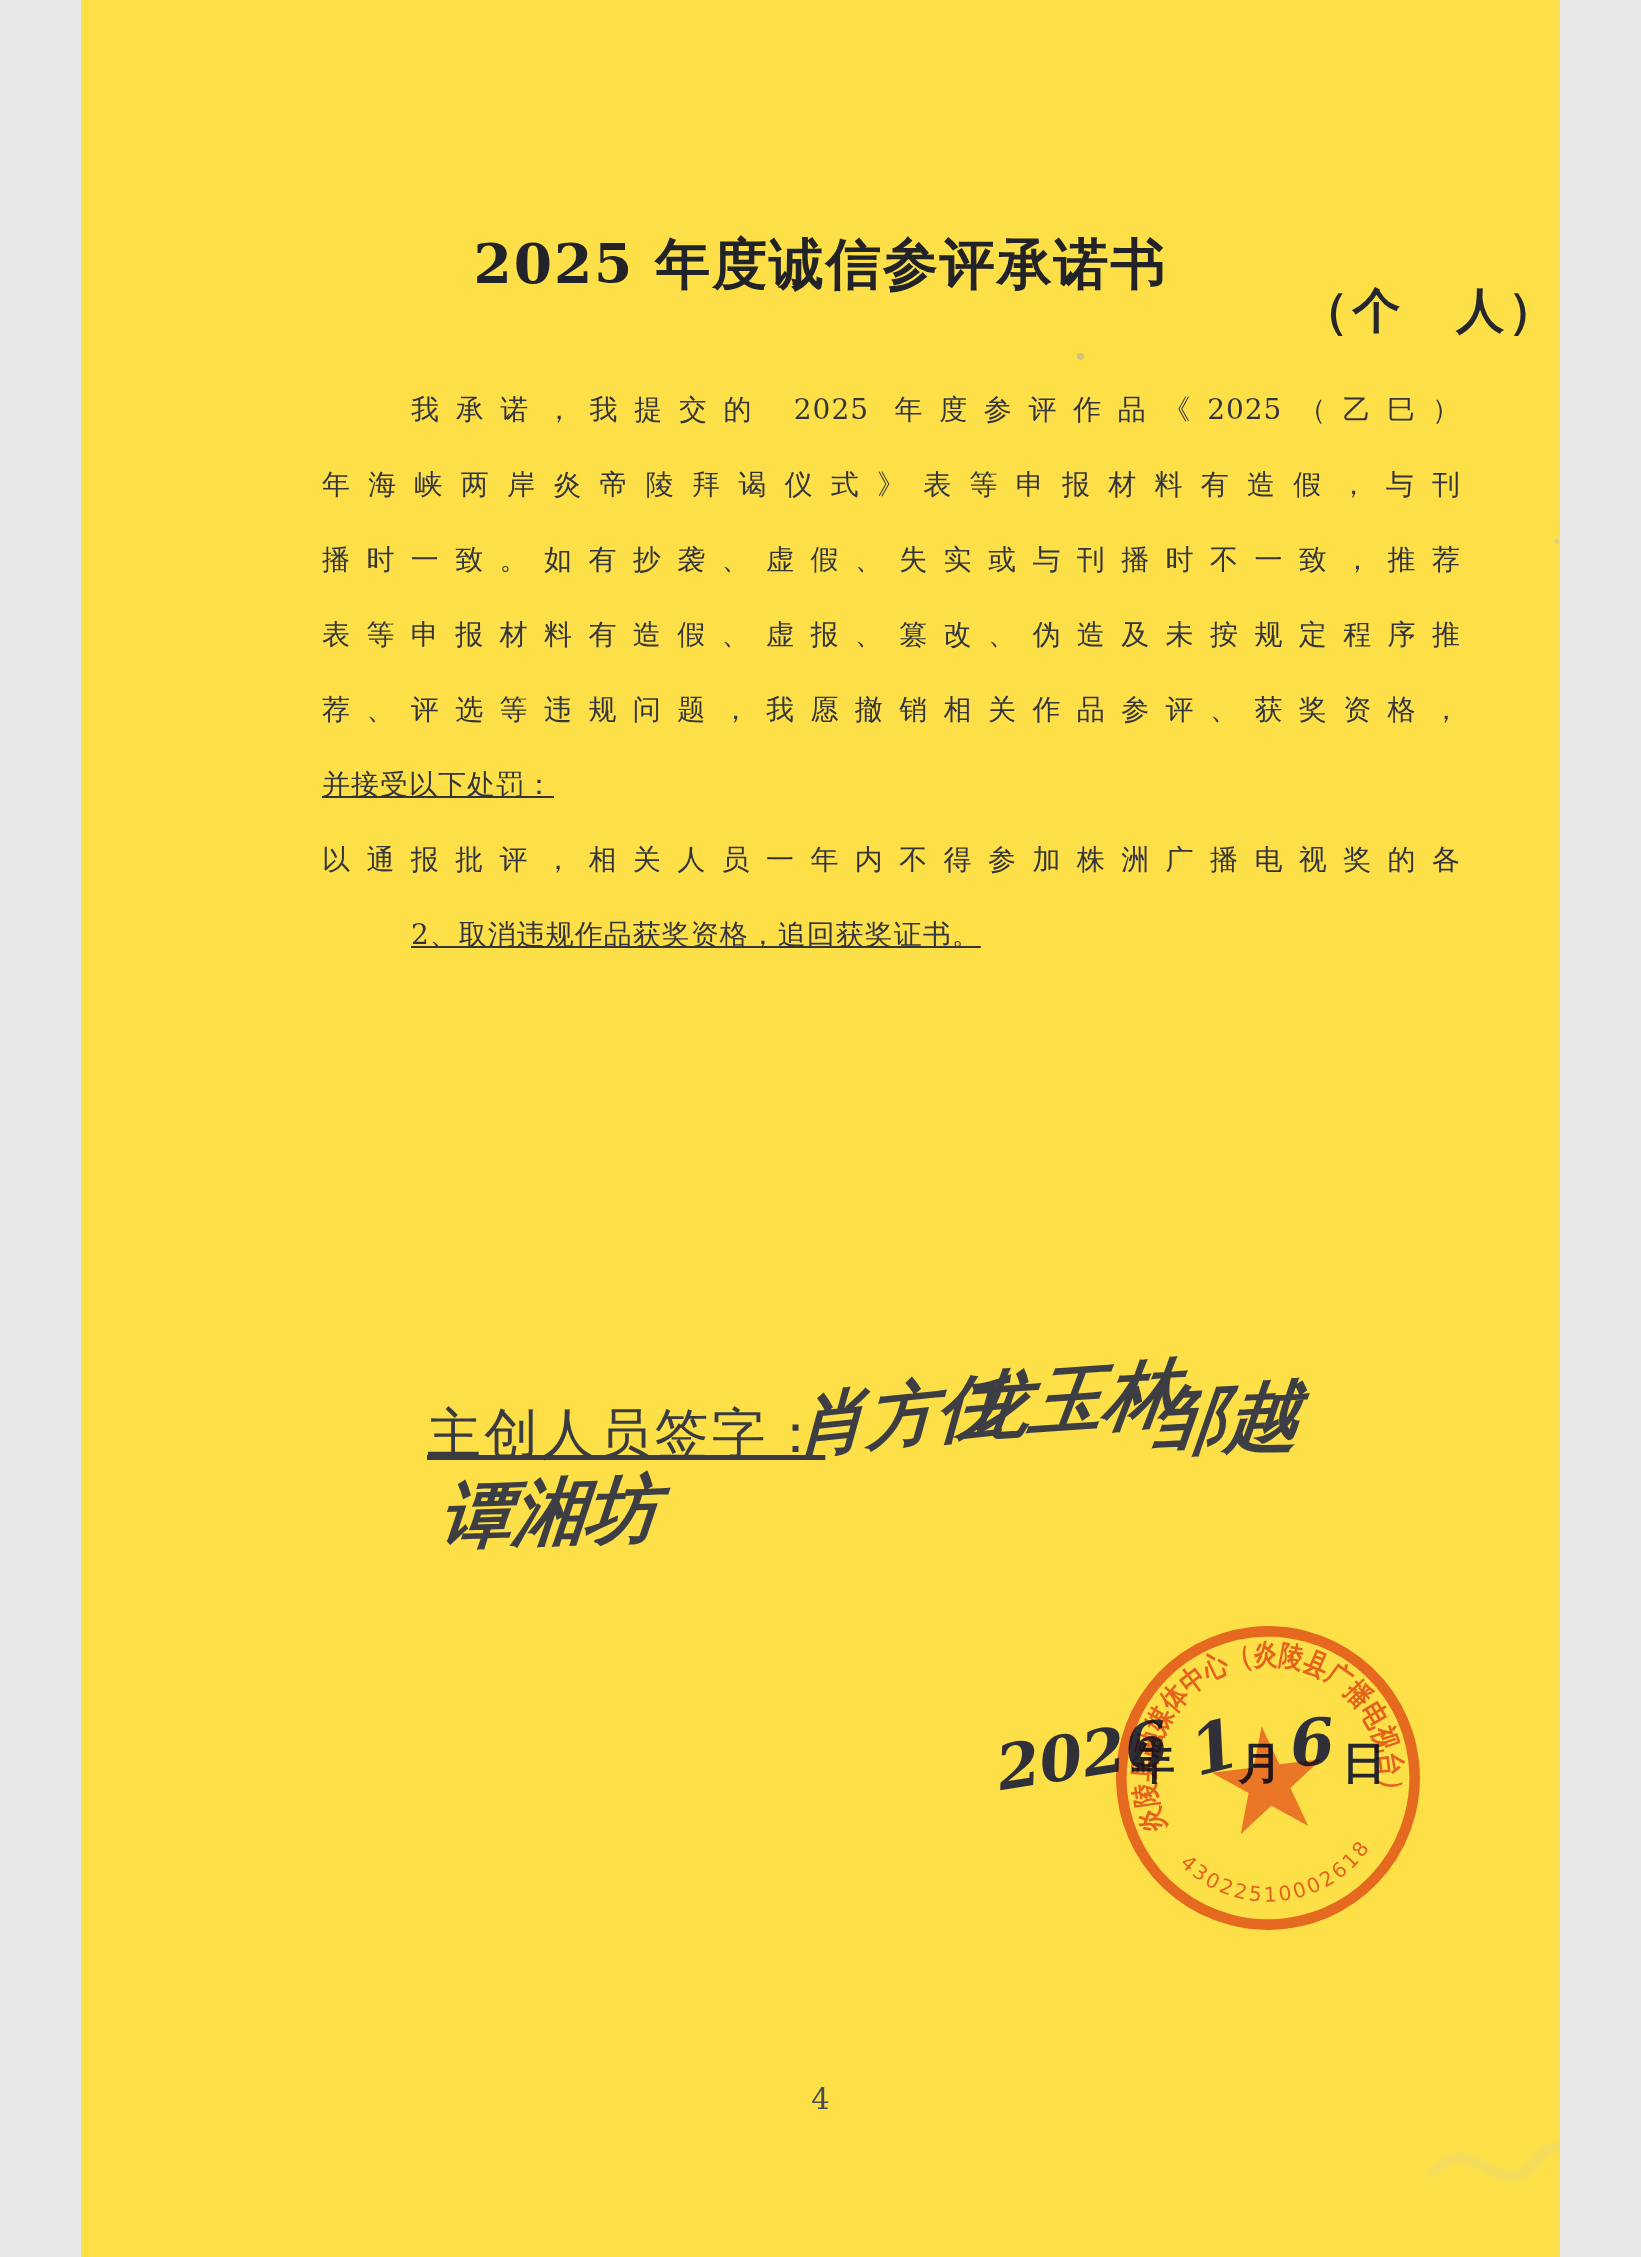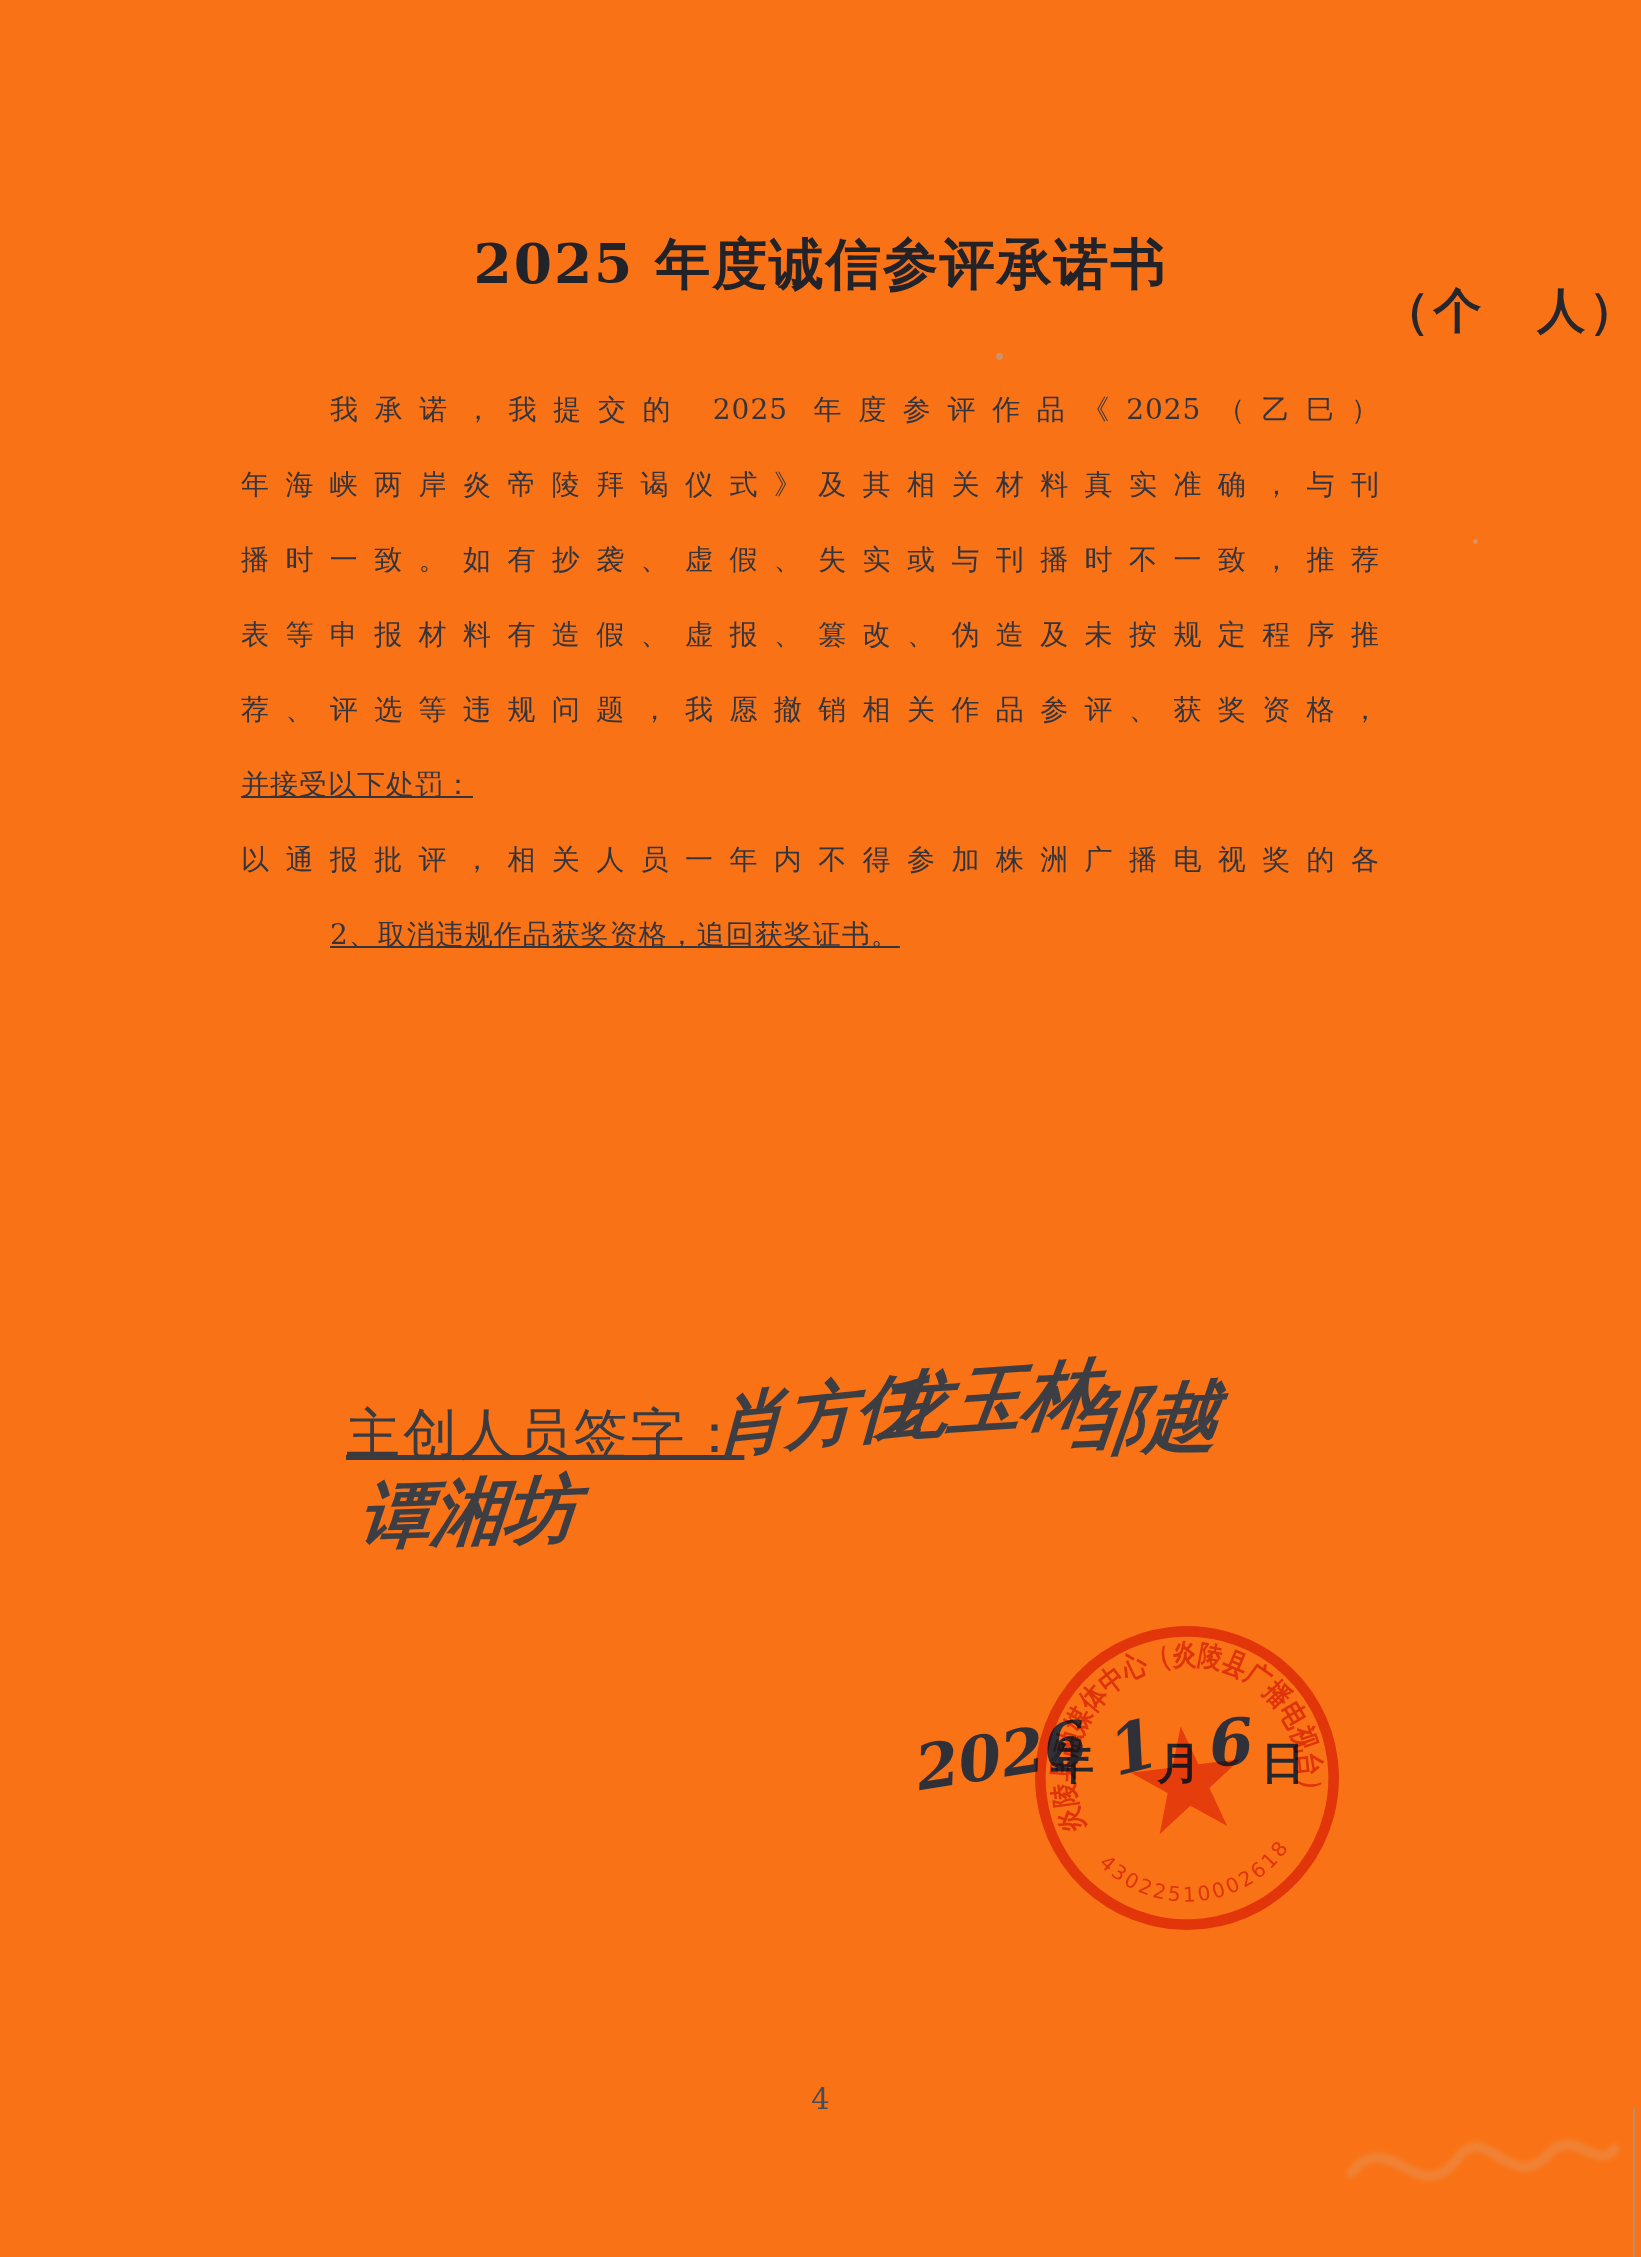--- a/index.html
+++ b/index.html
@@ -1,20 +1,20 @@
 <!DOCTYPE html>
 <html><head>
 <meta charset="utf-8">
 <style>
   html,body{margin:0;padding:0;background:#e8e8e8;}
   .page{
     position:relative;
-    width:1641px;height:2257px;
+    width:1479px;height:2257px;
     margin:0 auto;
-    background:#f97316;
+    background:#fde047;
     font-family:"DejaVu Serif","Liberation Serif",serif;
     color:#34353c;
     overflow:hidden;
   }
   
   .doc-title{
     position:absolute;left:0;right:0;top:191px;
     text-align:center;
     font-size:55px;font-weight:bold;letter-spacing:1.9px;
     color:#222329;
@@ -82,21 +82,21 @@
 </head>
 <body>
 
 <div class="page">
 
   <h1 class="doc-title">2025 年度诚信参评承诺书</h1>
   <div class="doc-subtitle">（个　人）</div>
 
   <div class="text-block">
     <div class="bline just indent">我承诺，我提交的 2025 年度参评作品《2025（乙巳）</div>
-    <div class="bline just">年海峡两岸炎帝陵拜谒仪式》及其相关材料真实准确，与刊</div>
+    <div class="bline just">年海峡两岸炎帝陵拜谒仪式》表等申报材料有造假，与刊</div>
     <div class="bline just">播时一致。如有抄袭、虚假、失实或与刊播时不一致，推荐</div>
     <div class="bline just">表等申报材料有造假、虚报、篡改、伪造及未按规定程序推</div>
     <div class="bline just">荐、评选等违规问题，我愿撤销相关作品参评、获奖资格，</div>
     <div class="bline left">并接受以下处罚：</div>
     <div class="bline just">以通报批评，相关人员一年内不得参加株洲广播电视奖的各</div>
     <div class="bline left indent">2、取消违规作品获奖资格，追回获奖证书。</div>
   </div>
 
   <div class="sig-label">主创人员签字：</div>
   <div class="handwriting sig-1">肖方任</div>

